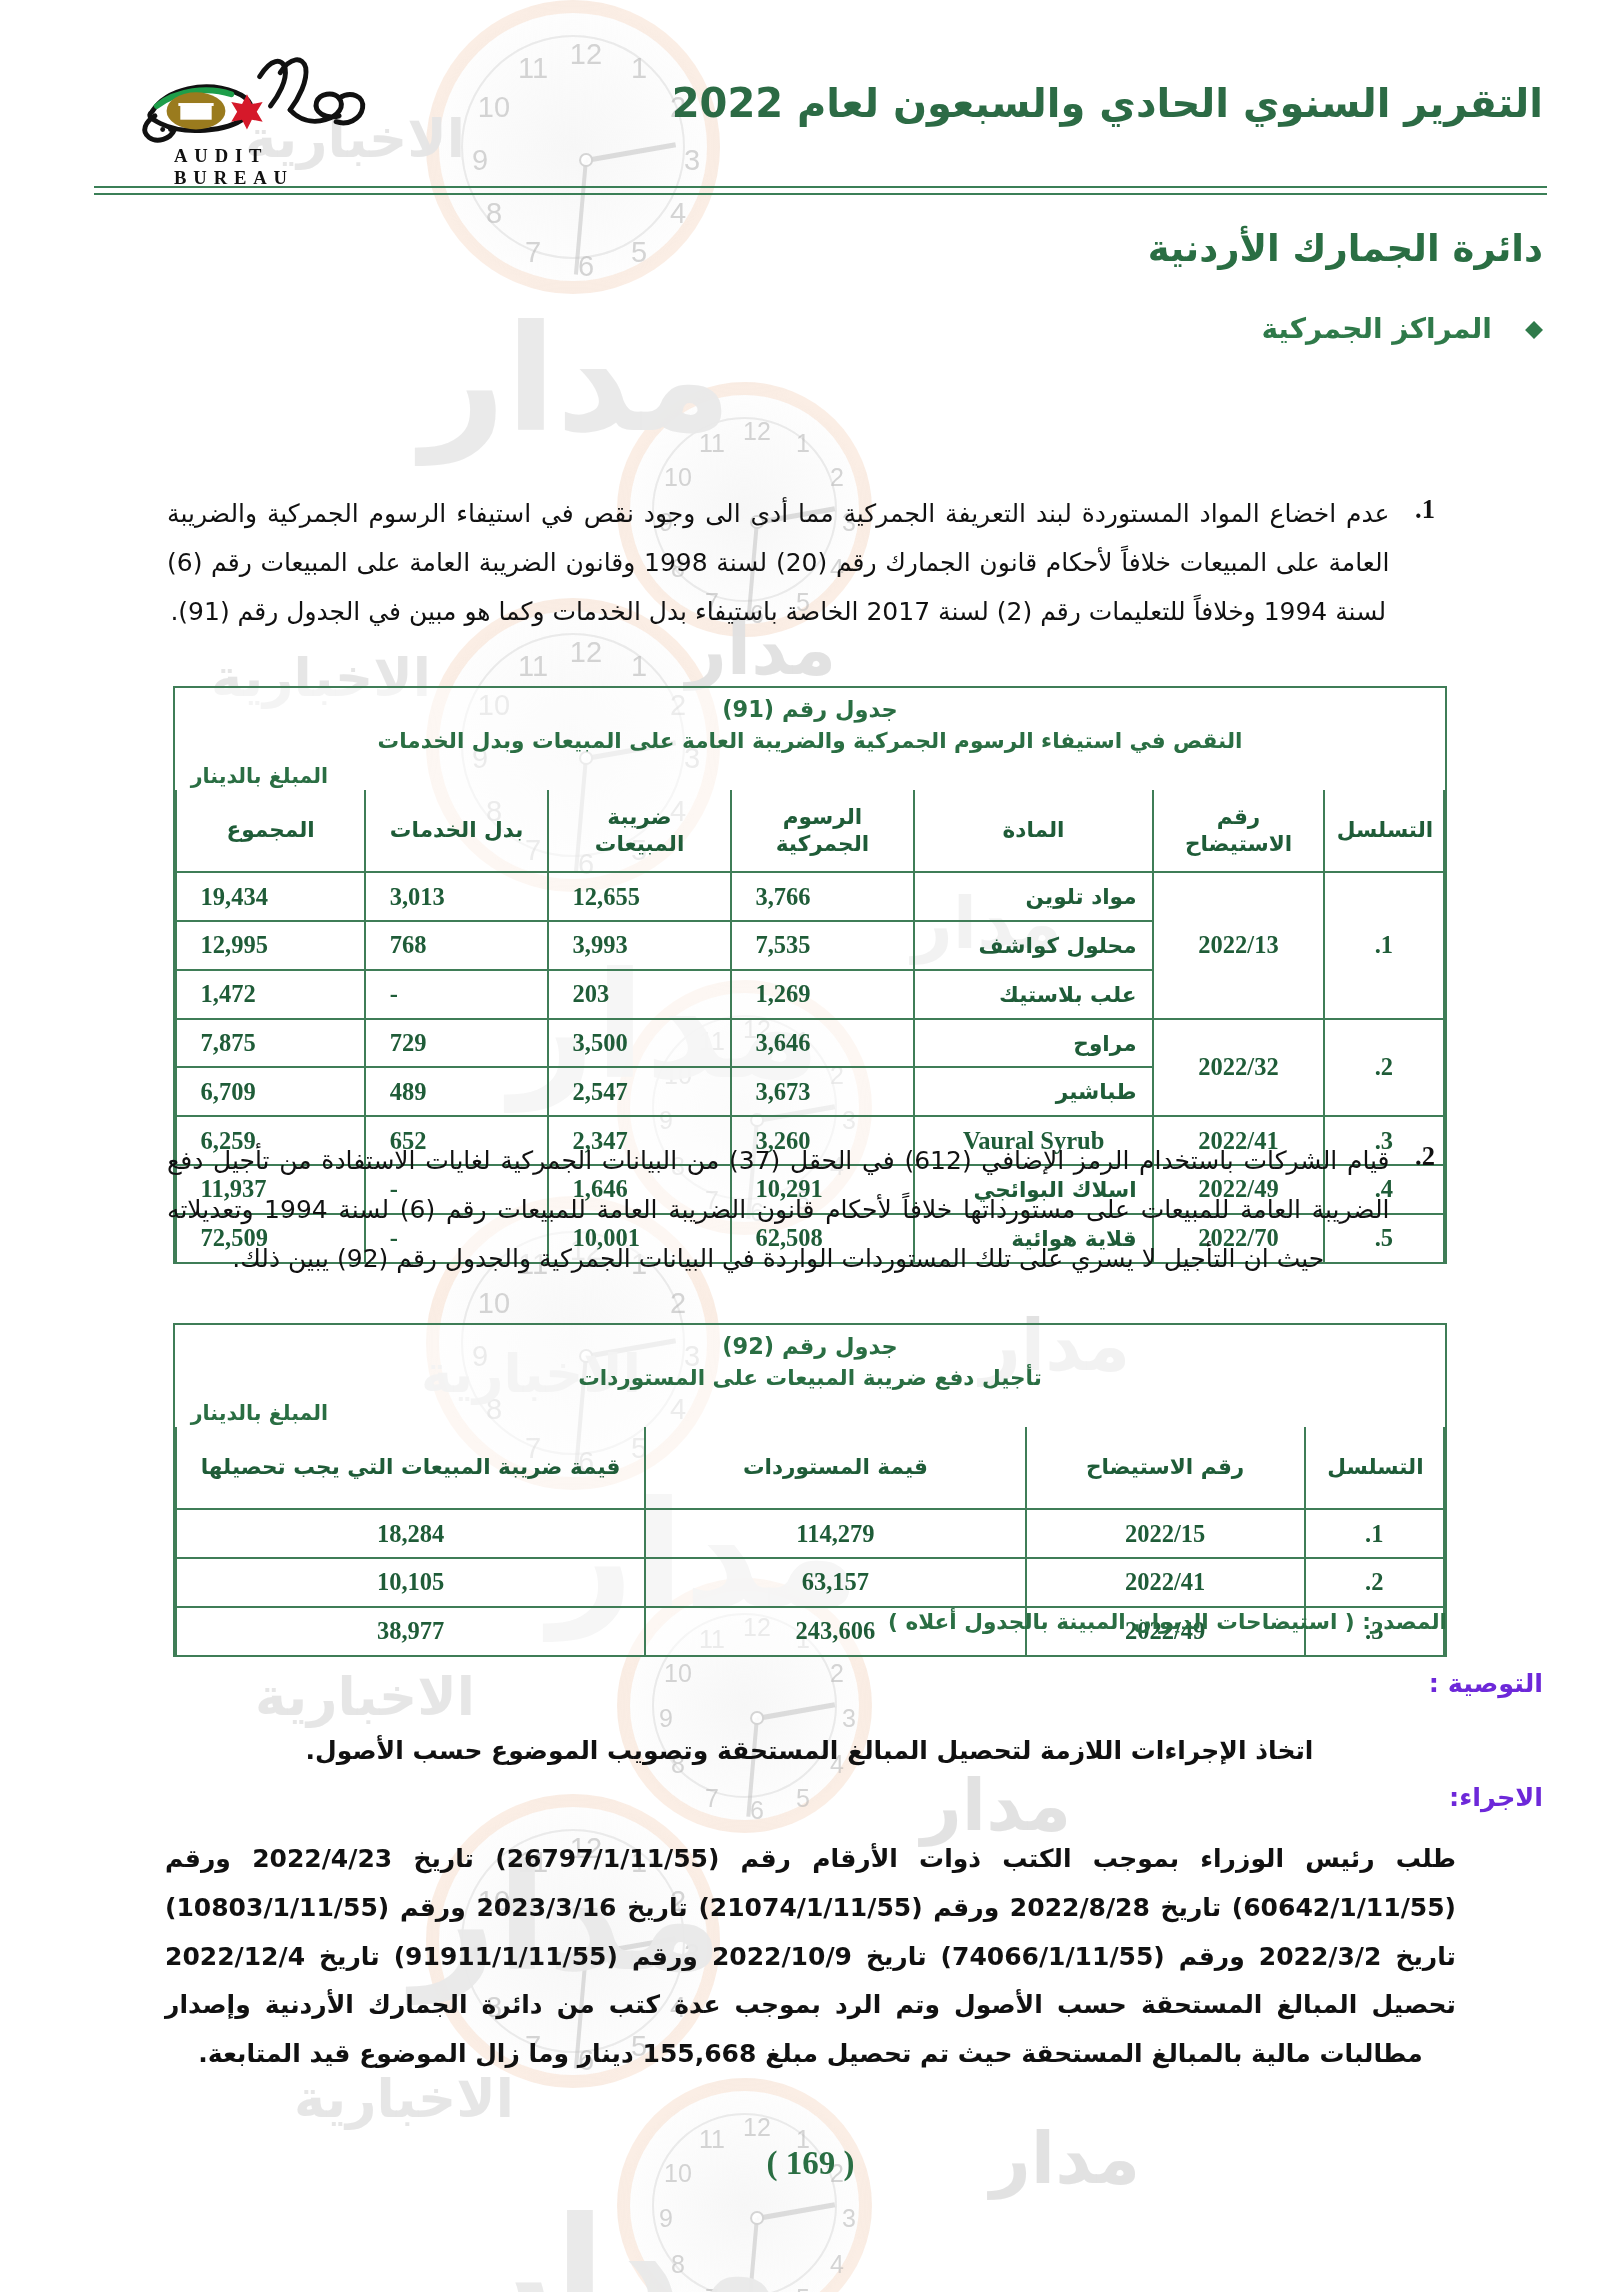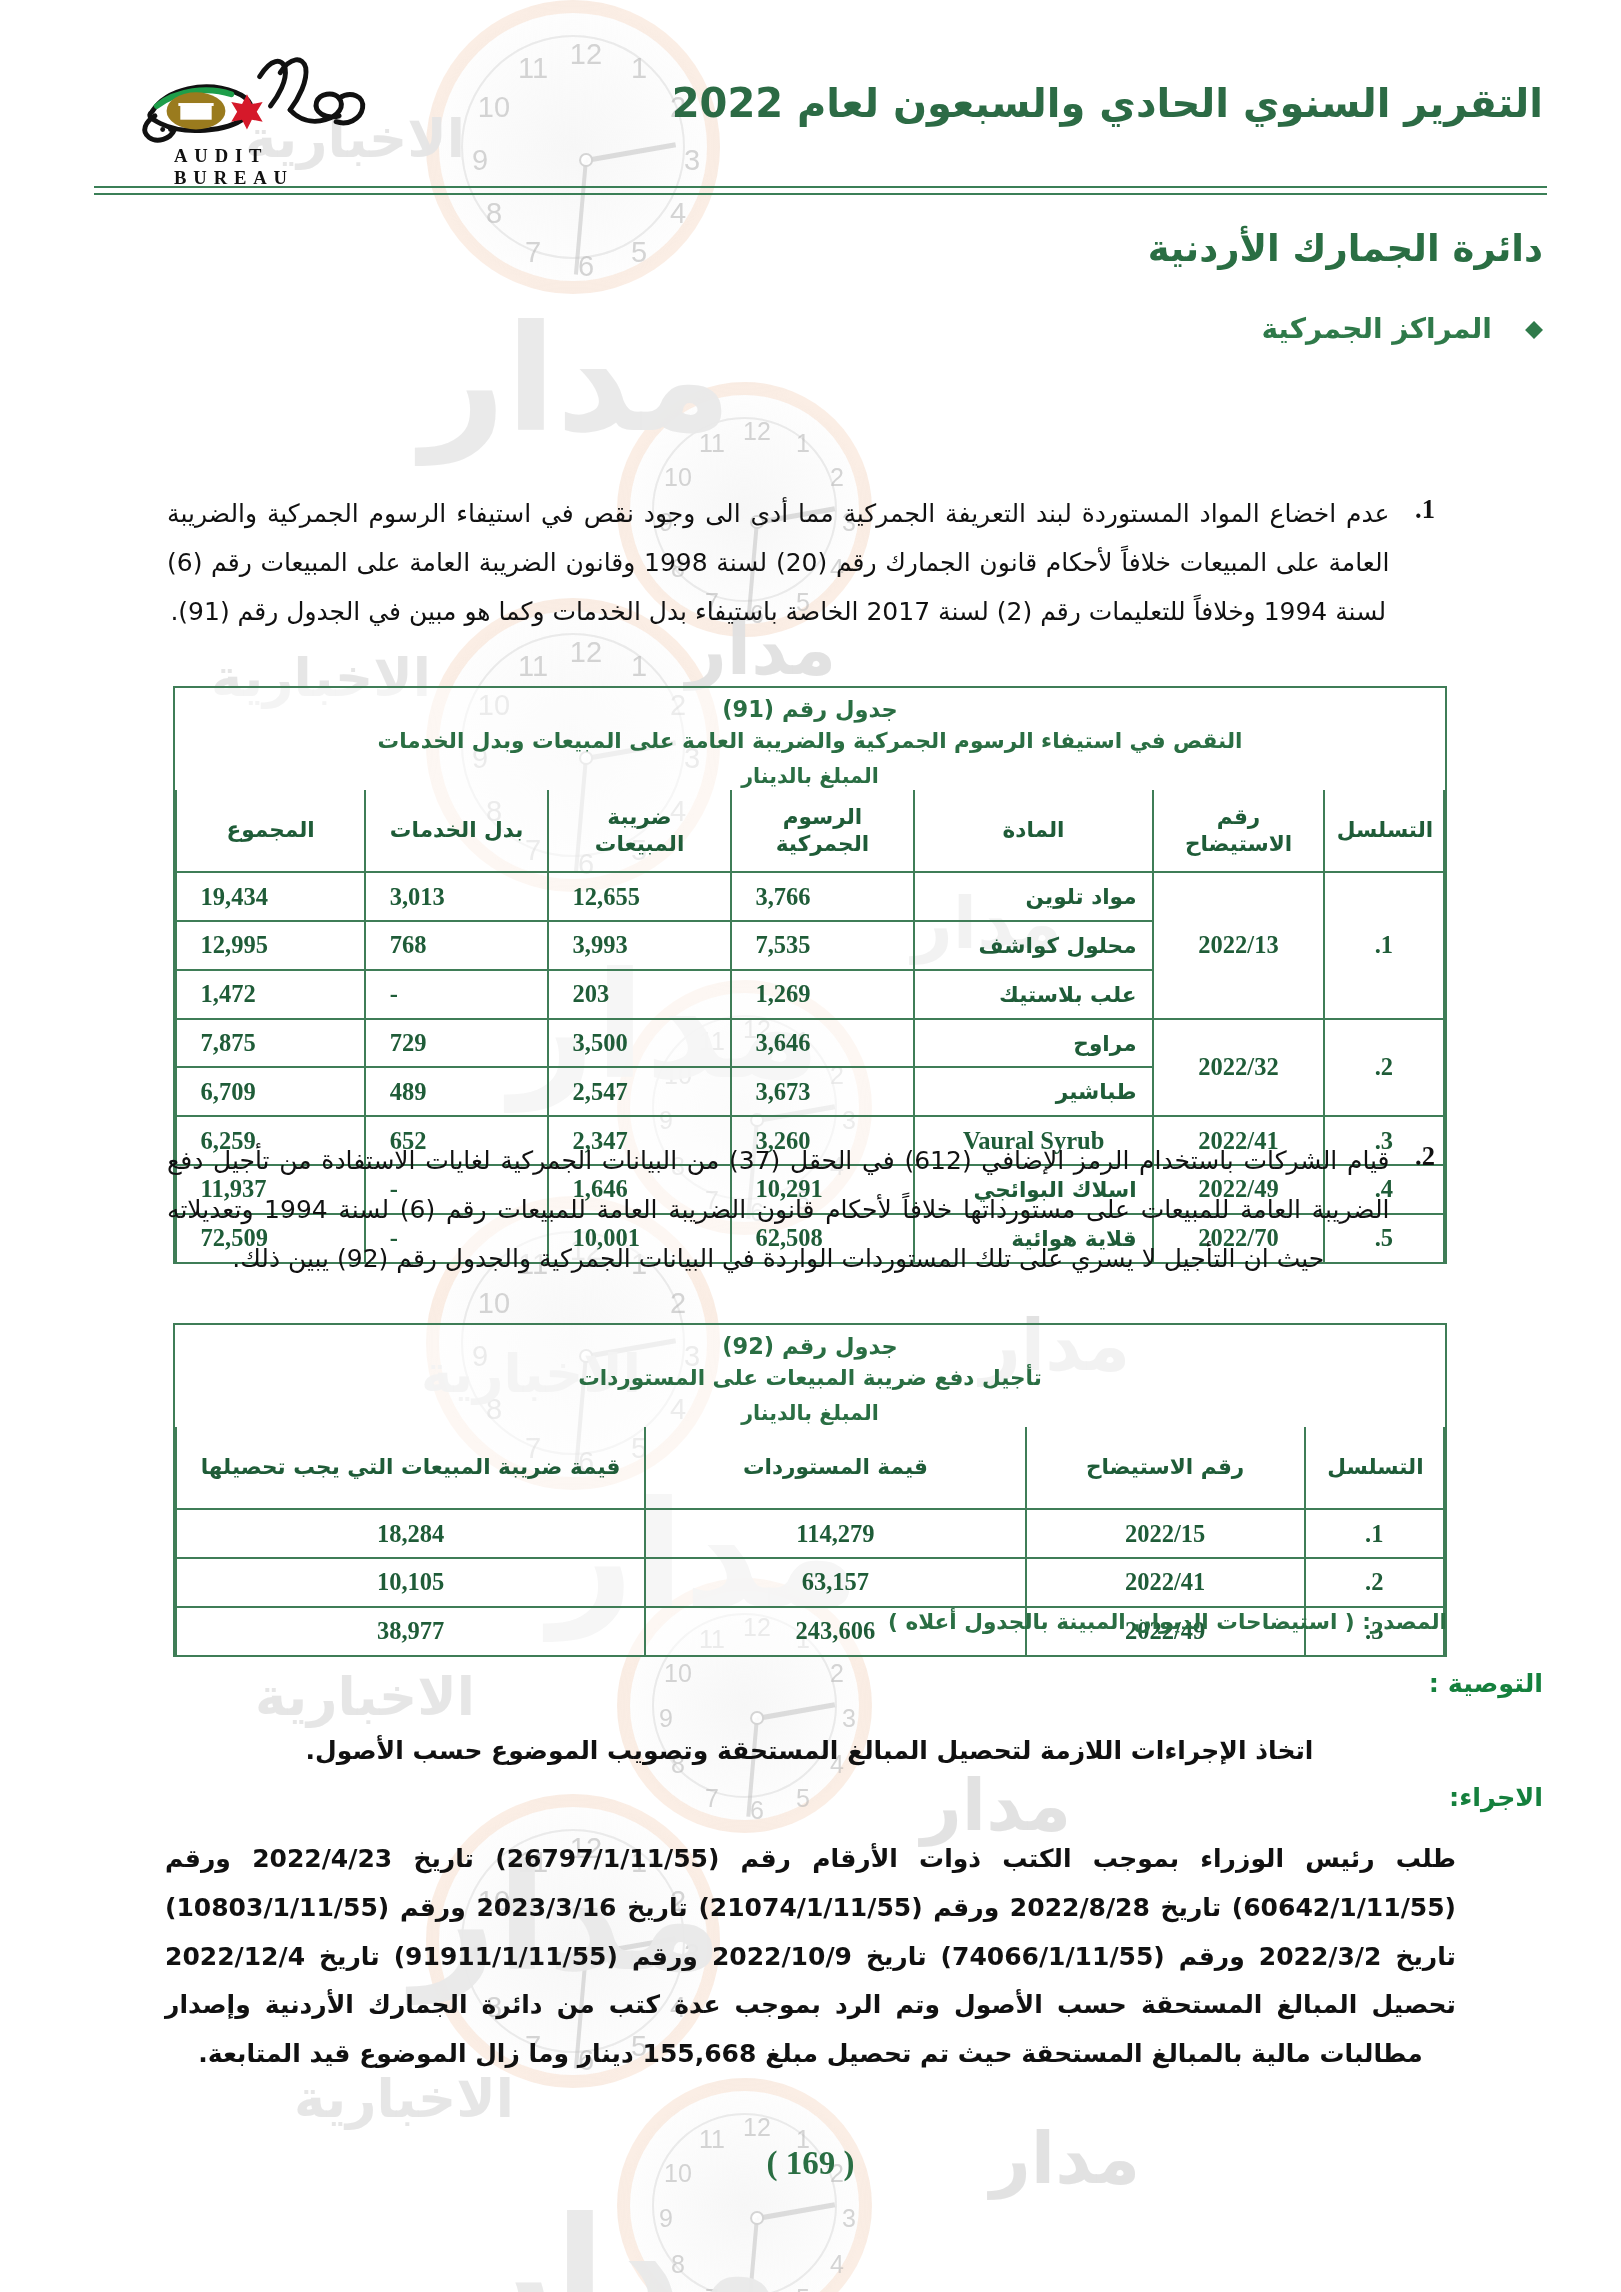--- a/index.html
+++ b/index.html
@@ -168,21 +168,21 @@
     padding:7.8px 0 2px;
     text-align:center;
     color:#2a6e43;
     font-family:"DejaVu Sans",sans-serif;
     font-weight:bold;
   }
   .cap1{font-size:22.5px;}
   .cap2{font-size:21.6px;padding-top:3.9px;}
   .unit{
     padding:9.8px 15.7px 2px;
-    text-align:center;
+    text-align:left;
     color:#2a6e43;
     font-family:"DejaVu Sans",sans-serif;
     font-size:20.6px;font-weight:bold;
   }
   table{
     width:100%;
     border-collapse:collapse;
     direction:rtl;
   }
   table th,table td{
@@ -246,21 +246,21 @@
     position:absolute;
     right:174px;top:1609px;
     color:#2a6e43;
     font-family:"DejaVu Sans",sans-serif;
     font-size:21.6px;font-weight:bold;
   }
 
   .lbl-green{
     position:absolute;
     right:78px;
-    color:#15803d;
+    color:#6d28d9;
     font-family:"DejaVu Sans",sans-serif;
     font-size:25.5px;font-weight:bold;
   }
   #lbl-rec{ top:1668px; }
   #lbl-act{ top:1782px; }
 
   #rec-text{
     right:167px;left:165px;top:1727px;
     text-align-last:center;
   }

